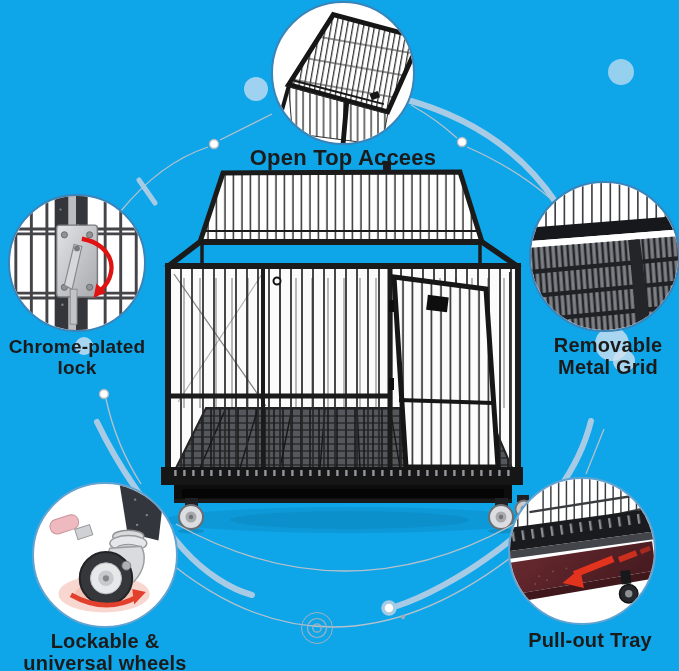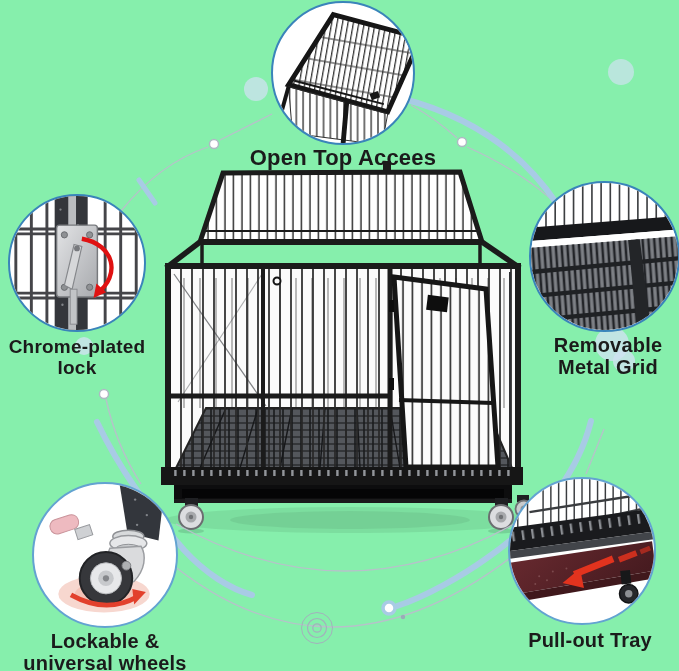--- a/index.html
+++ b/index.html
@@ -1,17 +1,17 @@
 <!DOCTYPE html>
 <html><head>
 <meta charset="utf-8">
 <style>
   html,body{margin:0;padding:0;background:#fff;}
   .stage{
-    position:relative;width:679px;height:671px;background:#86efac;overflow:hidden;
+    position:relative;width:679px;height:671px;background:#0ea5e9;overflow:hidden;
     font-family:"Liberation Sans","DejaVu Sans",sans-serif;
   }
   .stage svg{display:block;}
   #art{position:absolute;left:0;top:0;z-index:1;}
   .fcircle{
     position:absolute;border-radius:50%;background:#ffffff;overflow:hidden;
     border:2px solid #3a84ba;z-index:2;box-sizing:border-box;
   }
   .fcircle.light{border-color:#63a3d1;}
   .fcircle svg{width:100%;height:100%;}

